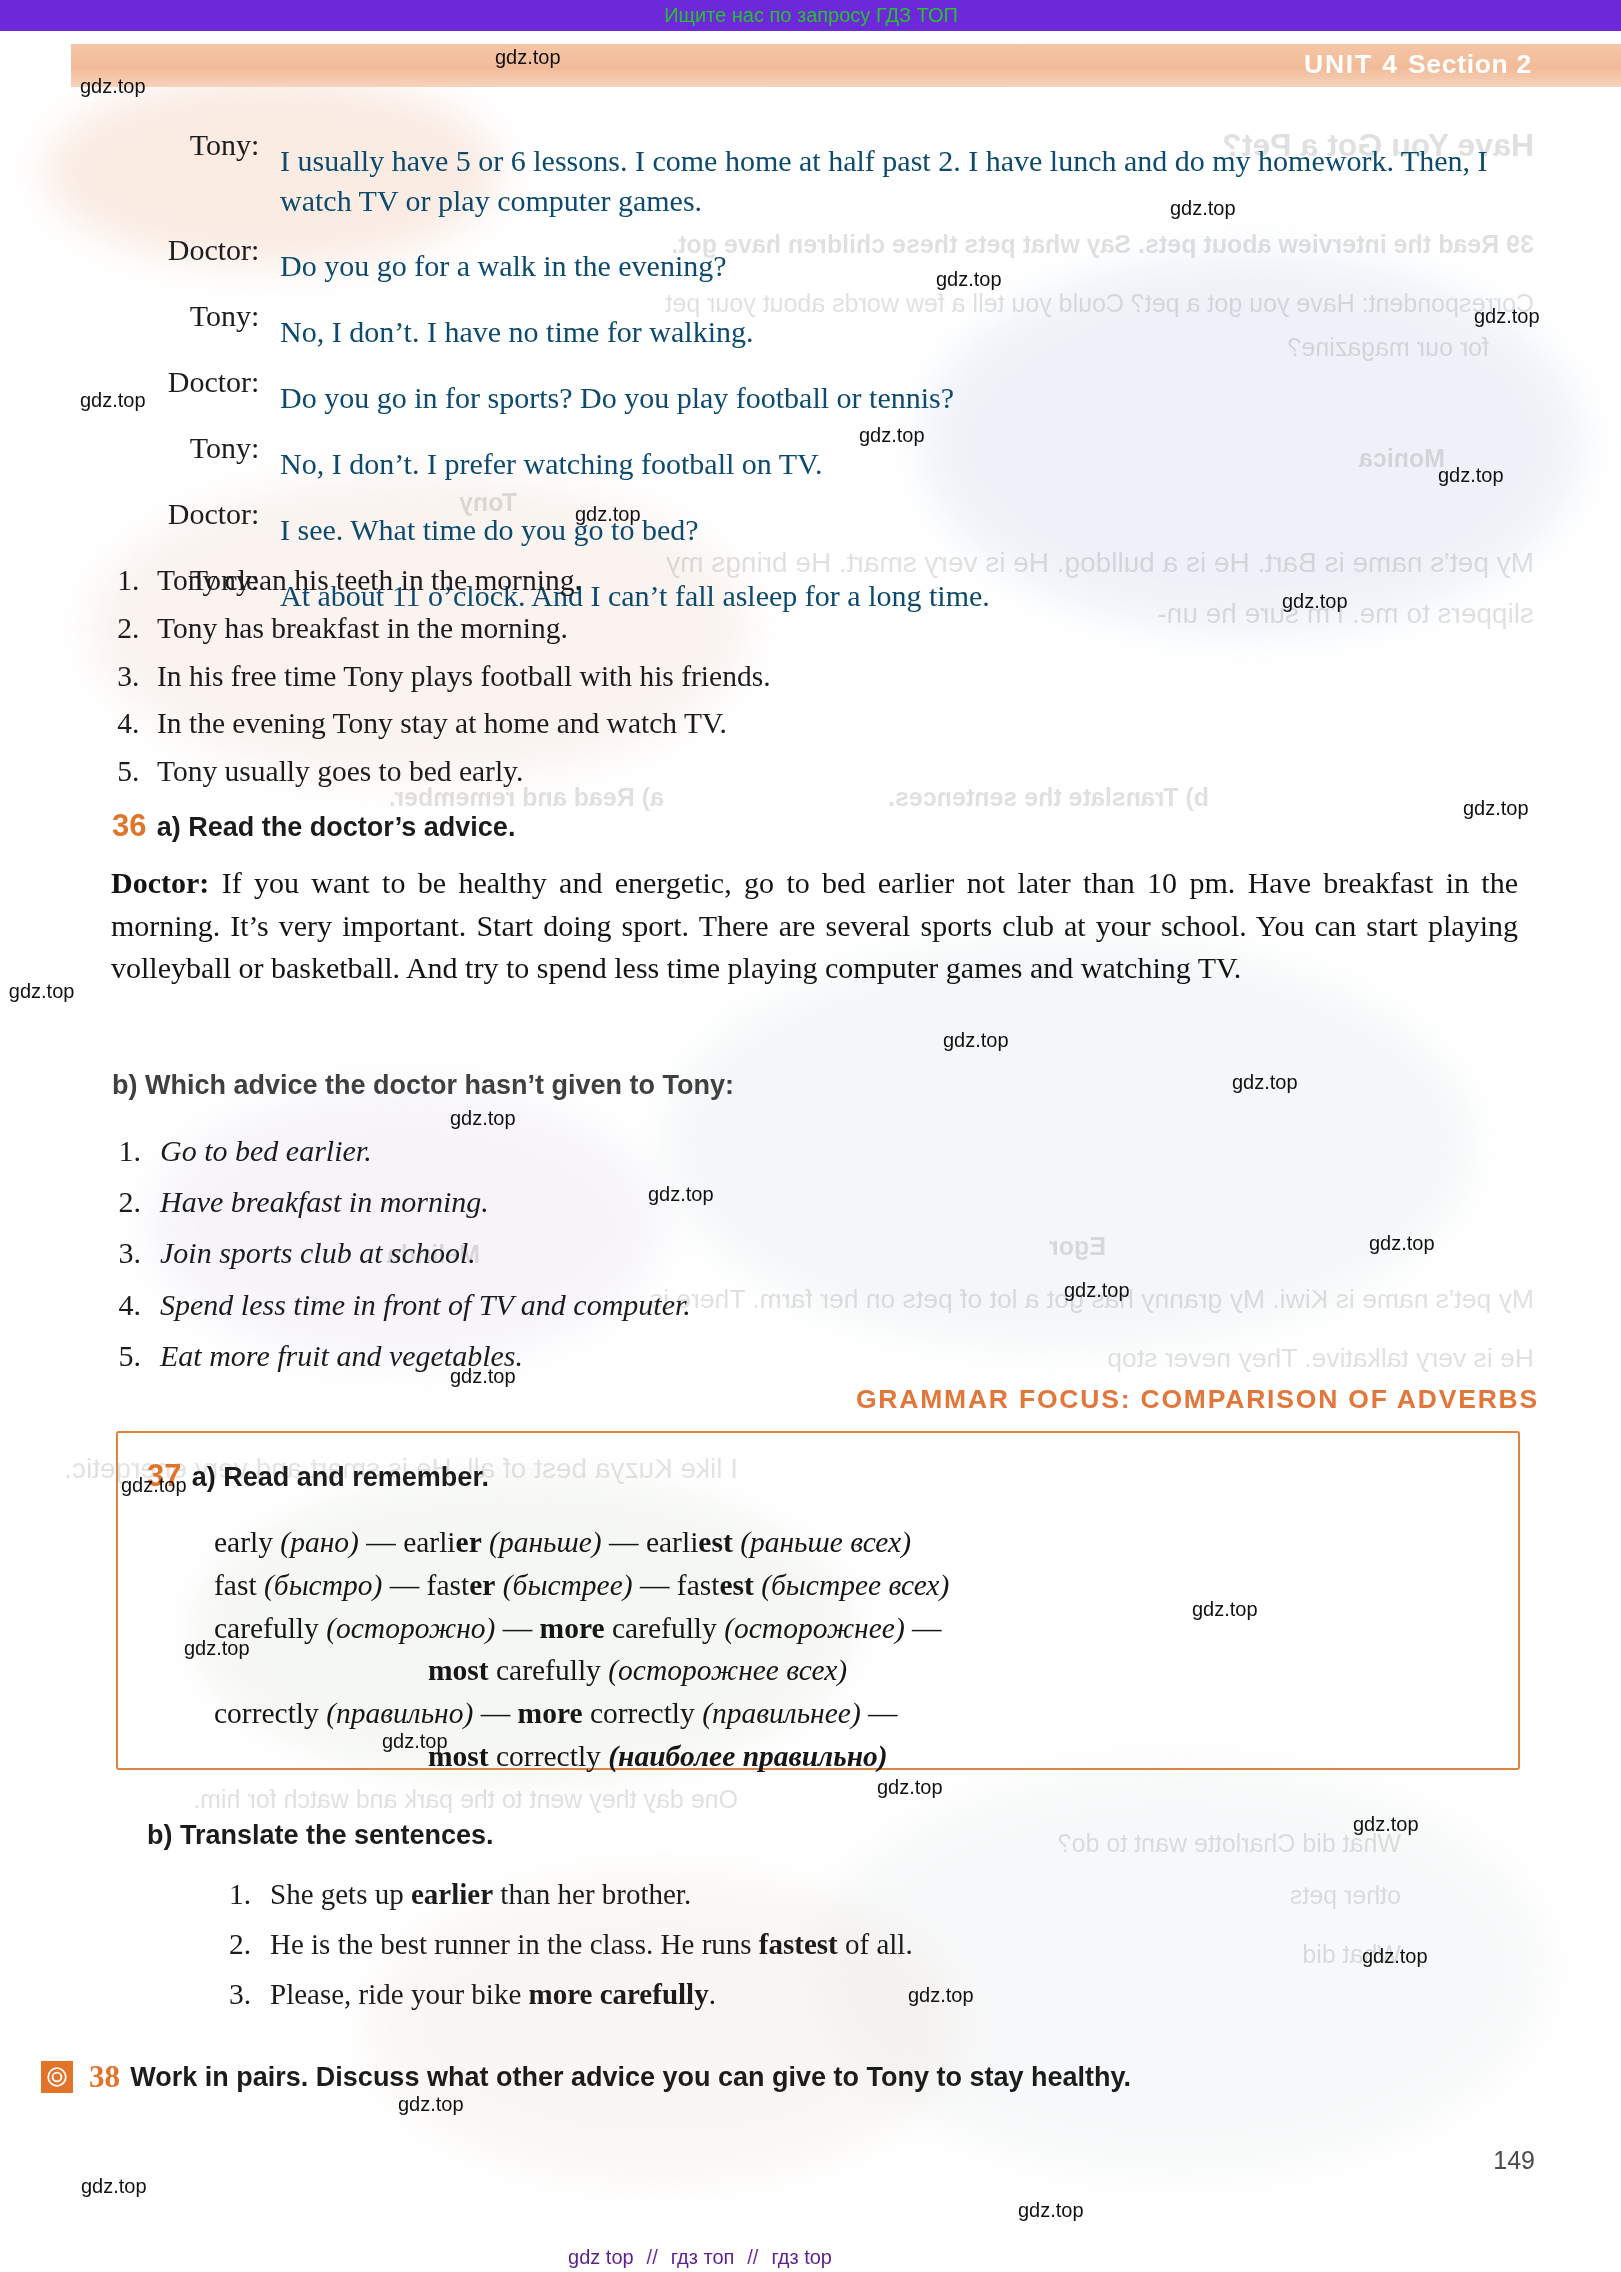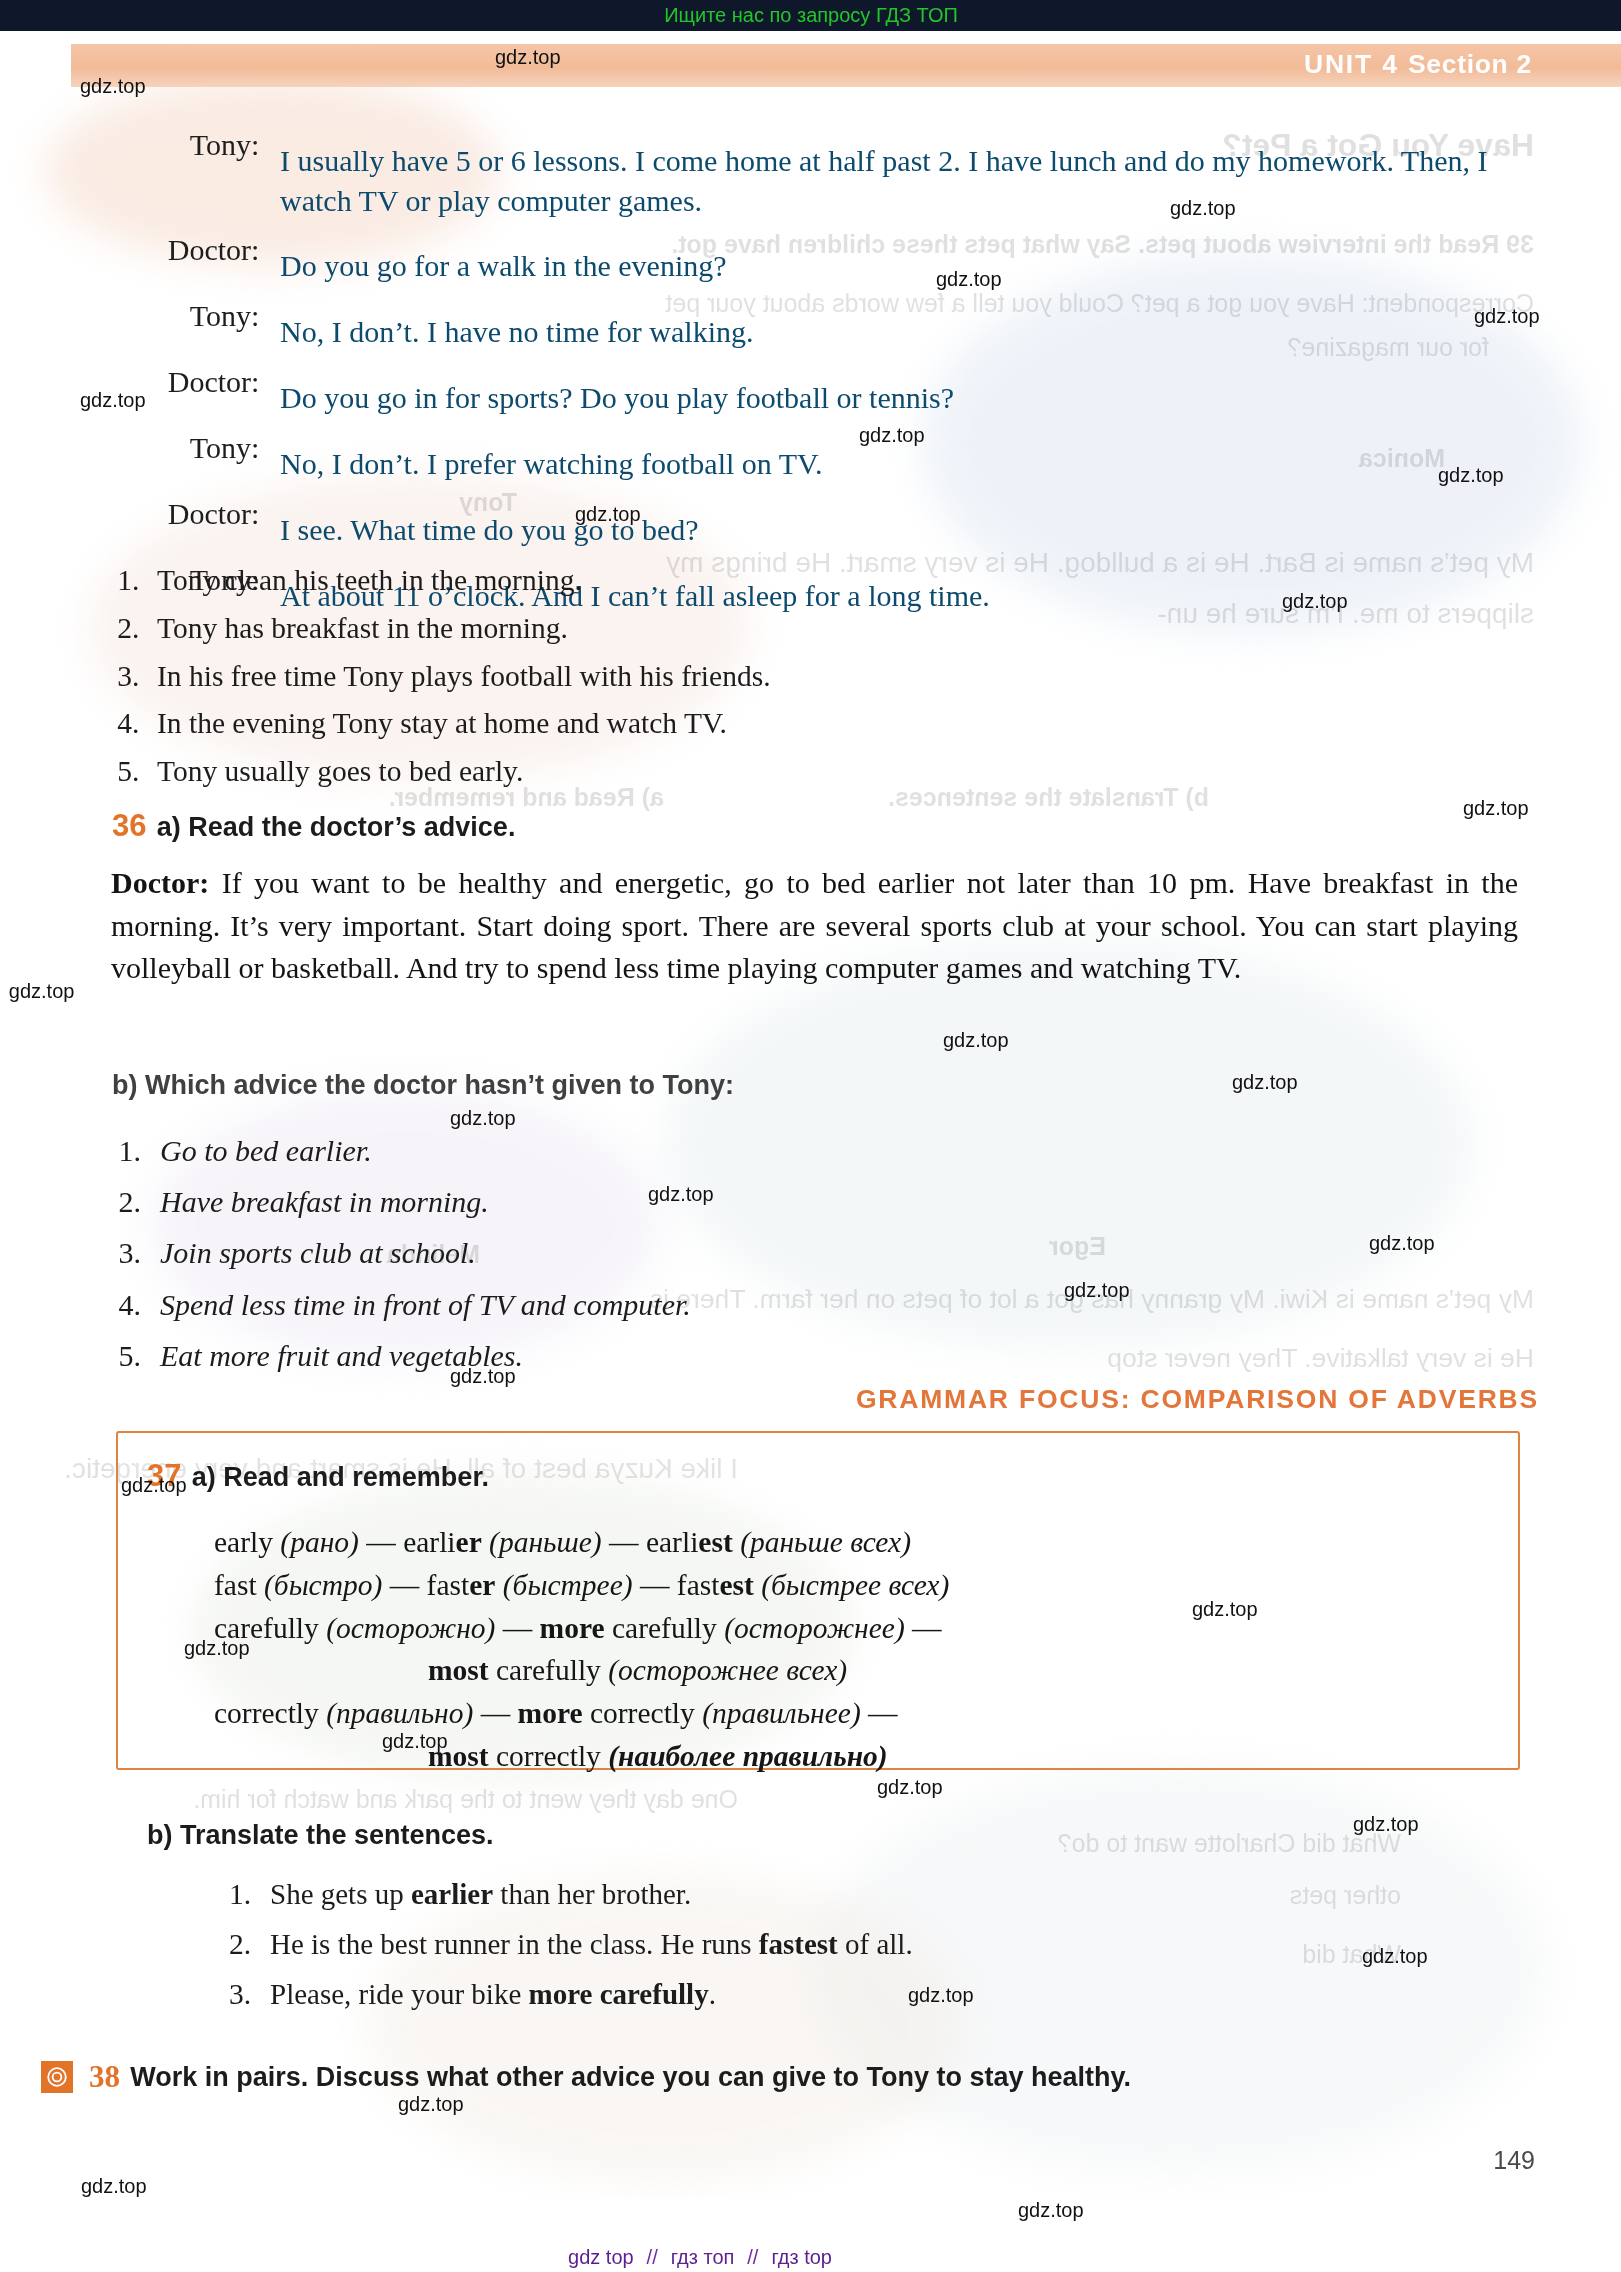--- a/index.html
+++ b/index.html
@@ -14,21 +14,21 @@
     font-family: "Liberation Serif", serif;
     overflow: hidden;
   }
 
   
   .promo-top {
     position: absolute;
     top: 0; left: 0;
     width: 1622px;
     height: 31px;
-    background: #0f172a;
+    background: #6d28d9;
     text-align: center;
     line-height: 31px;
     font-family: "Liberation Sans", sans-serif;
     font-size: 20px;
     color: #22c52b;
     letter-spacing: 0px;
     z-index: 40;
   }
 
   

